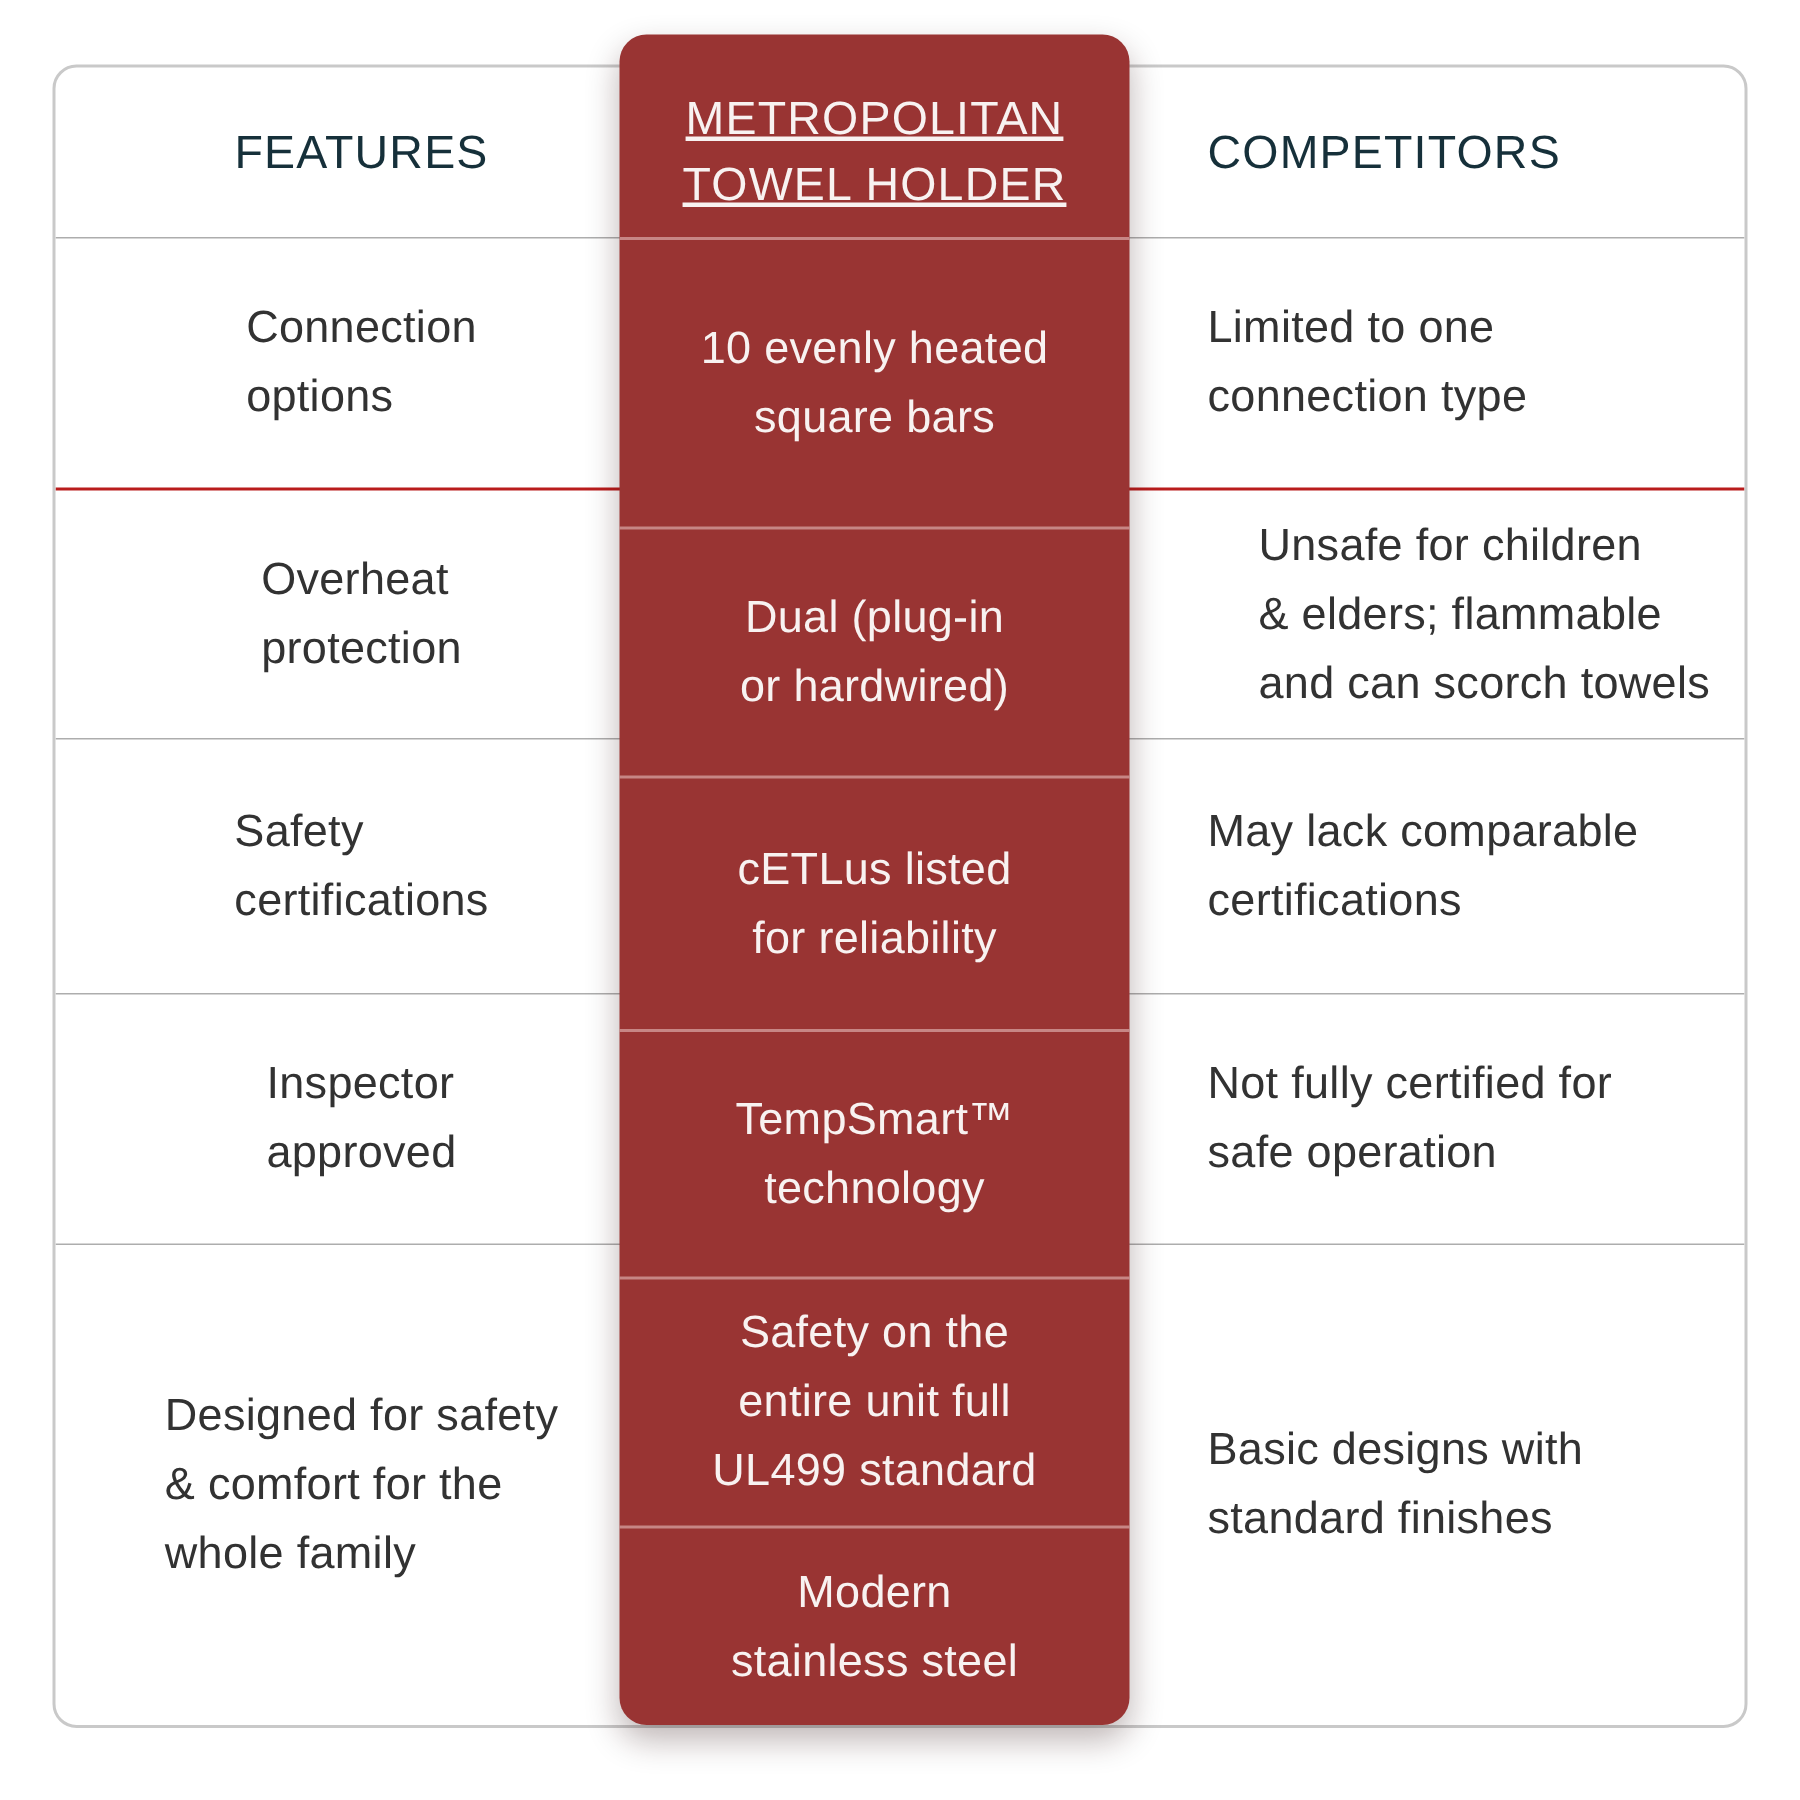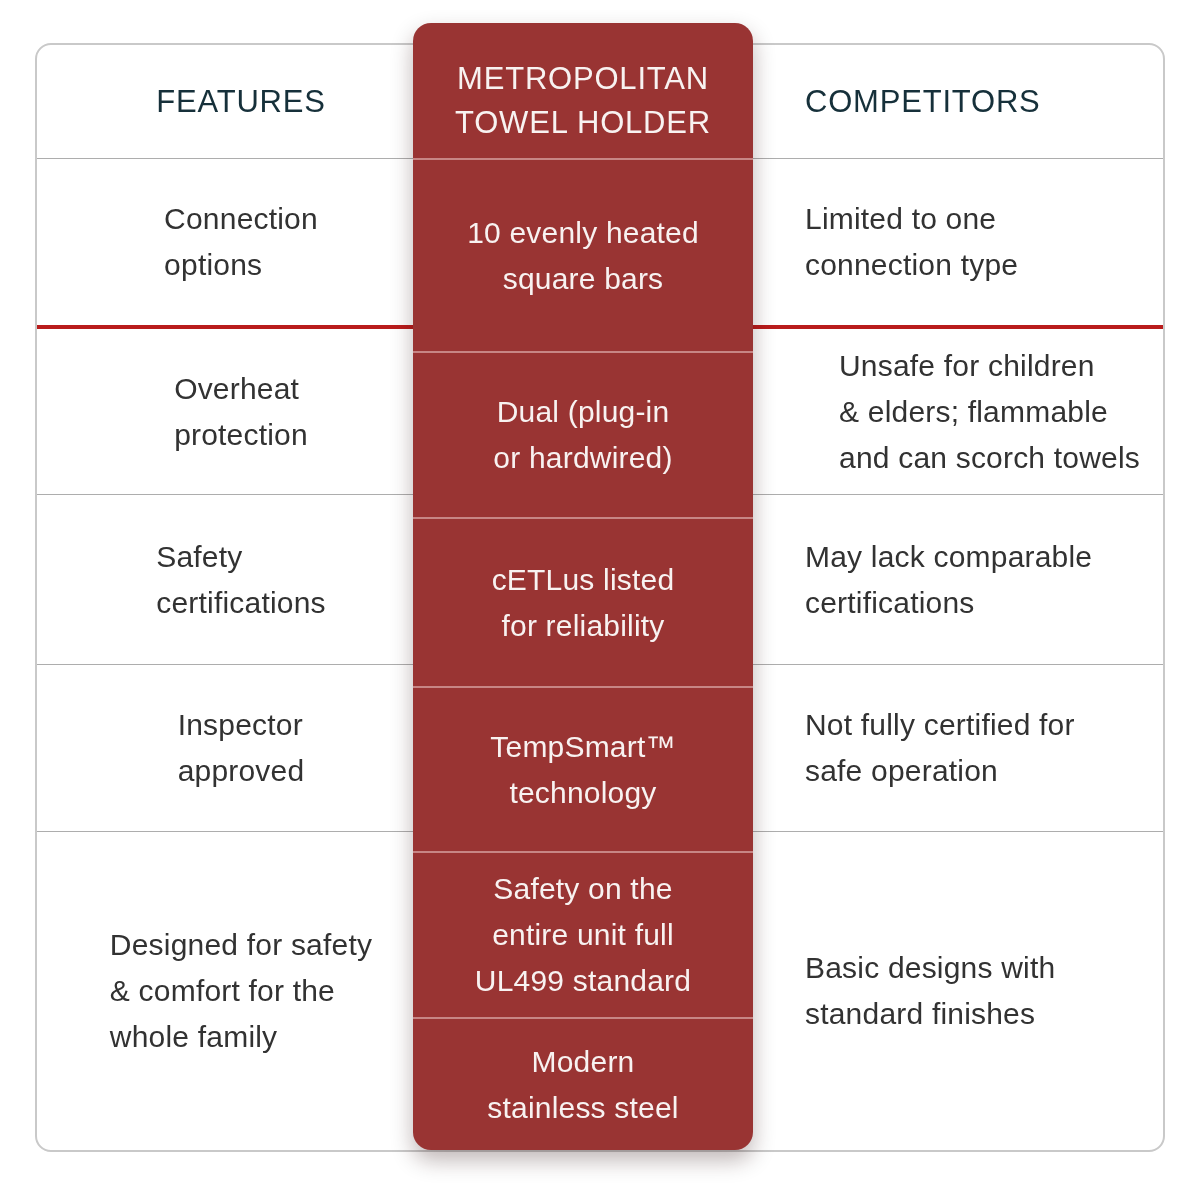--- a/index.html
+++ b/index.html
@@ -18,21 +18,21 @@
     border: 2px solid #c9c9c9;
     border-radius: 16px;
     box-sizing: border-box;
     display: flex; flex-direction: column;
     overflow: hidden;
   }
   .t-row { display: flex; flex: 0 0 auto; }
   .t-row.r-h  { height: 113px; }
   .t-row.r-1  { height: 164px; border-top: 2px solid #8c8c8c; }
   .t-row.r-2  { height: 166px; border-top: 1px solid #adadad; }
-  .t-row.r-3  { height: 165px; border-top: 4px solid #b91c1c; gap: 17px; }
+  .t-row.r-3  { height: 165px; border-top: 2px solid #b91c1c; gap: 17px; }
   .t-row.r-4  { height: 169px; border-top: 1px solid #adadad; }
   .t-row.r-5  { height: 166px; border-top: 1px solid #adadad; }
   .t-row.r-6  { flex: 1 1 auto; border-top: 1px solid #adadad; }
   .t-row > div { box-sizing: border-box; display: flex; align-items: center; }
   .c-feature { width: 378px; padding-left: 48px; padding-right: 18px; justify-content: center; }
   .c-product { width: 340px; }
   .c-comp    { flex: 1; padding-left: 50px; padding-right: 22px; }
 
   .cell-text {
     font-size: 30px; line-height: 46px; color: #323232;
@@ -57,21 +57,21 @@
     text-align: center;
   }
   .r-block {
     box-sizing: border-box;
     display: flex; align-items: center; justify-content: center;
     color: #f8f2f1; white-space: pre-line;
     font-size: 30px; line-height: 46px; letter-spacing: 0.2px;
     padding: 0 14px;
   }
   .r-block + .r-block { border-top: 2px solid rgba(255, 235, 233, 0.45); }
-  .rb-h { height: 115px; font-size: 31px; line-height: 44px; letter-spacing: 0.8px; }
+  .rb-h { height: 115px; font-size: 31px; line-height: 44px; letter-spacing: 0.8px; text-decoration: underline; }
   .rb-1 { height: 193px; }
   .rb-2 { height: 166px; }
   .rb-3 { height: 165px; }
   .rb-4 { height: 169px; }
   .rb-5 { height: 166px; }
   .rb-6 { flex: 1 1 auto; }
 </style>
 </head>
 <body>
 

